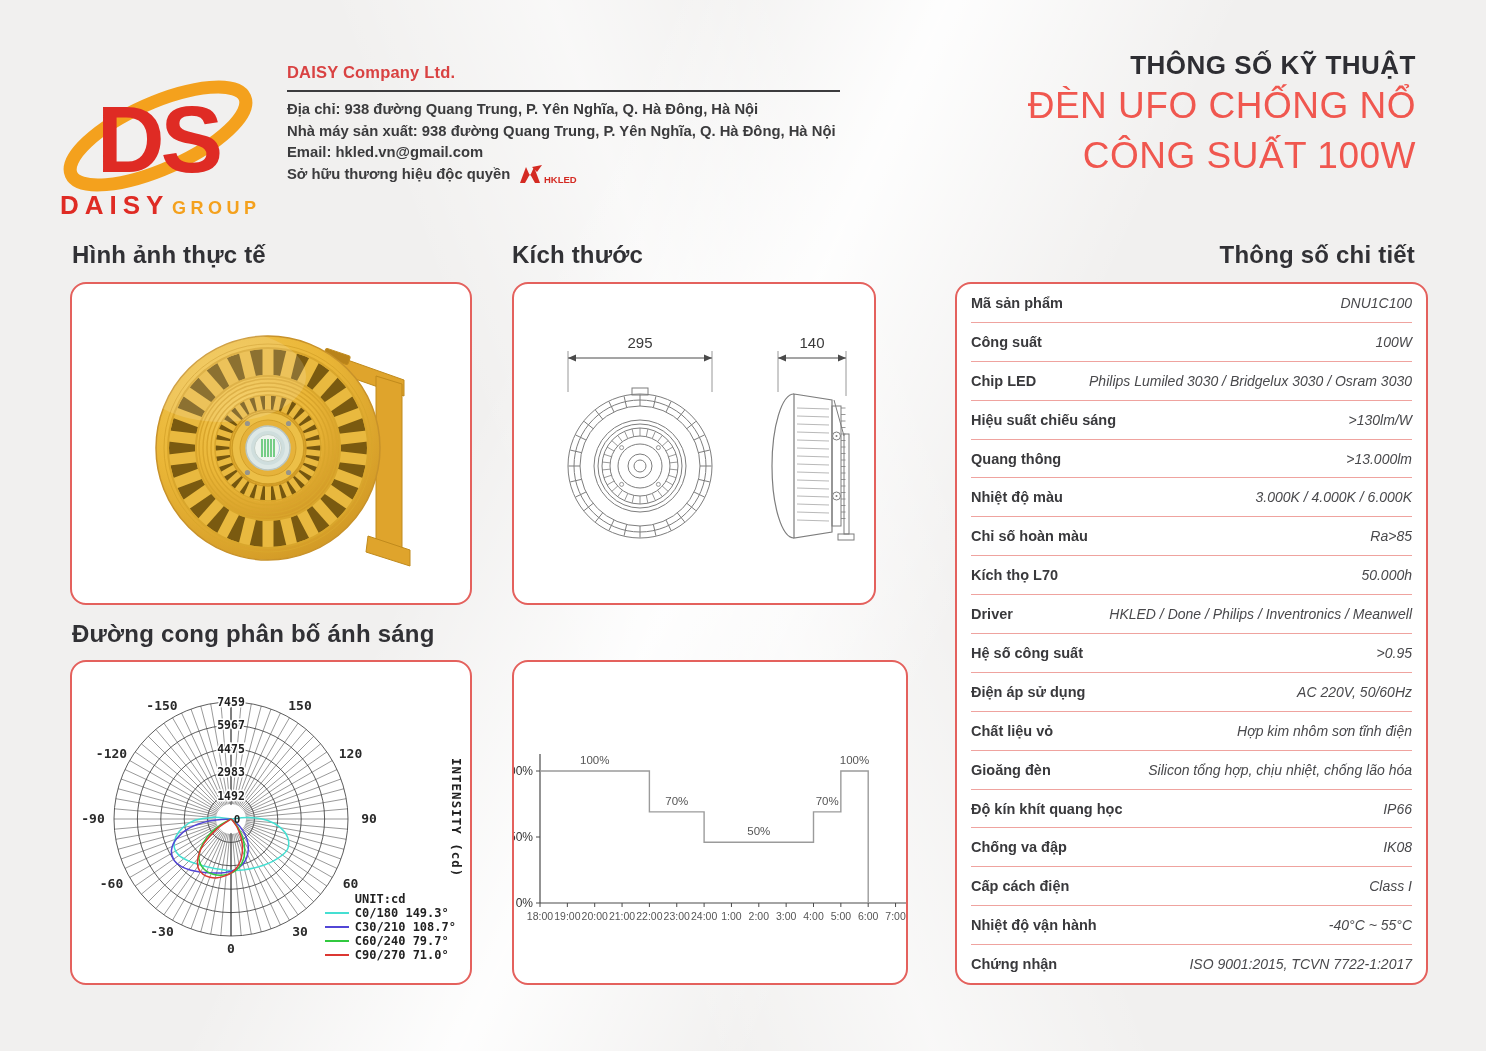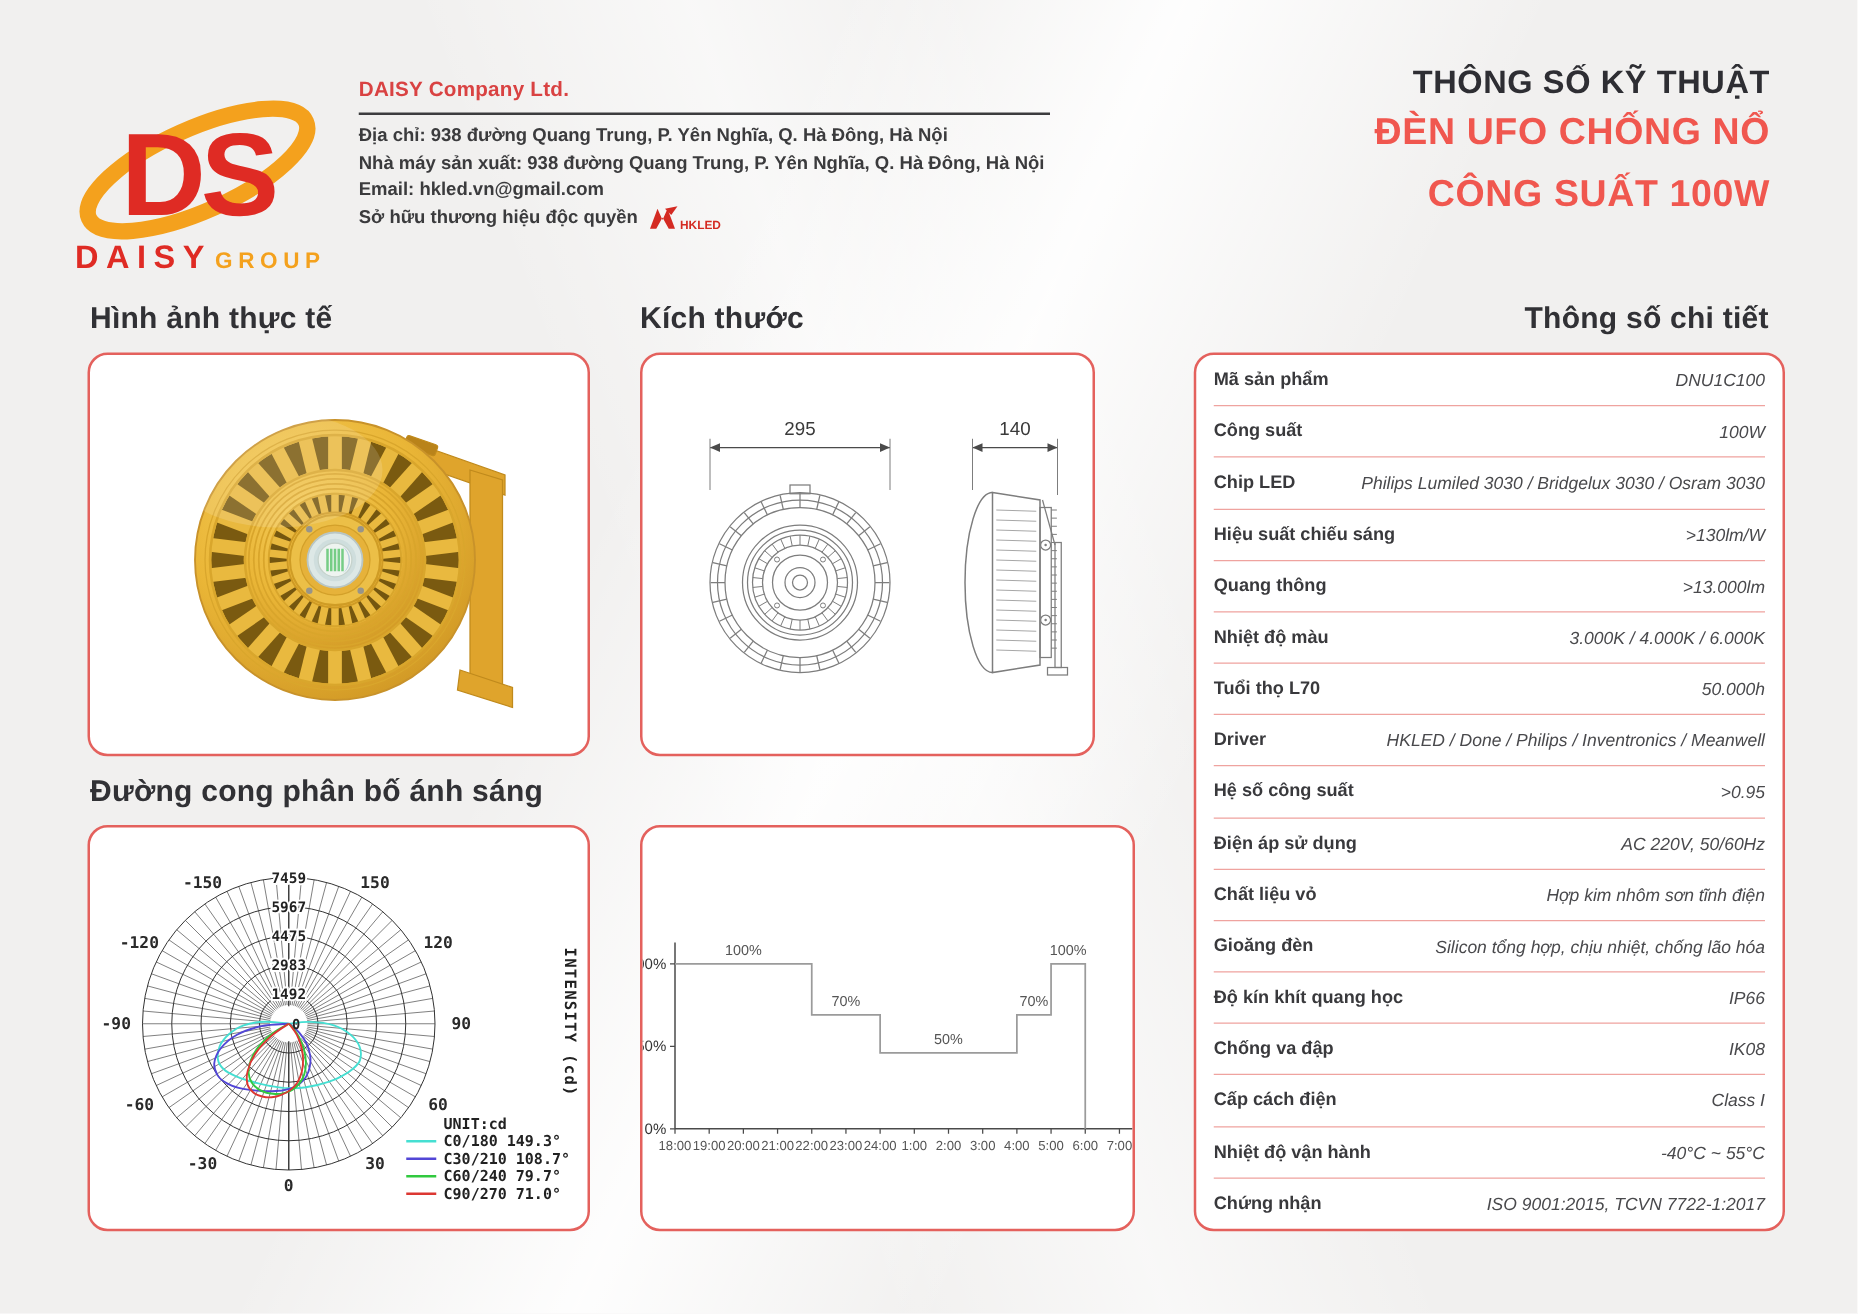--- a/index.html
+++ b/index.html
@@ -13,21 +13,21 @@
 
   
   #logo{left:58px;top:64px;width:210px;height:156px;}
   #company{left:287px;top:62px;width:560px;}
   .co-line{font-size:16.5px;font-weight:bold;color:#d94242;line-height:21px;letter-spacing:.2px;}
   .co-rule{border:none;border-top:2px solid #3c3c3e;margin:7px 0 7px 0;width:553px;}
   .co-info{font-size:14.8px;font-weight:bold;color:#3b3b3d;line-height:21.5px;}
   .brand-line{display:flex;align-items:center;gap:8px;}
   #rtitle{right:70px;top:50px;text-align:right;}
   .doc-title{font-size:26px;font-weight:bold;color:#2e2e33;letter-spacing:.5px;}
-  .prod-title{font-size:30px;font-weight:700;color:#f0574f;line-height:50px;letter-spacing:.5px;}
+  .prod-title{font-size:37px;font-weight:400;color:#f0574f;line-height:50px;letter-spacing:.5px;}
   .prod-title:first-of-type{margin-top:8px;}
 
   
   .sec-title{font-size:24px;font-weight:bold;color:#313135;letter-spacing:.2px;}
 
   
   .card{position:absolute;z-index:1;background:#fff;border:2px solid #e4615d;border-radius:16px;
         box-sizing:border-box;overflow:hidden;}
   #photo-card {left:70px; top:282px;width:402px;height:323px;}
   #dim-card   {left:512px;top:282px;width:364px;height:323px;}
@@ -356,21 +356,25 @@
         </div>
         <div class="spec-row">
           <span class="spec-label">Quang thông</span>
           <span class="spec-value">&gt;13.000lm</span>
         </div>
         <div class="spec-row">
           <span class="spec-label">Nhiệt độ màu</span>
           <span class="spec-value">3.000K / 4.000K / 6.000K</span>
         </div>
         <div class="spec-row">
-          <span class="spec-label">Tuổi thọ L70</span>
+          <span class="spec-label">Chỉ số hoàn màu</span>
+          <span class="spec-value">Ra&gt;85</span>
+        </div>
+        <div class="spec-row">
+          <span class="spec-label">Kích thọ L70</span>
           <span class="spec-value">50.000h</span>
         </div>
         <div class="spec-row">
           <span class="spec-label">Driver</span>
           <span class="spec-value">HKLED / Done / Philips / Inventronics / Meanwell</span>
         </div>
         <div class="spec-row">
           <span class="spec-label">Hệ số công suất</span>
           <span class="spec-value">&gt;0.95</span>
         </div>

